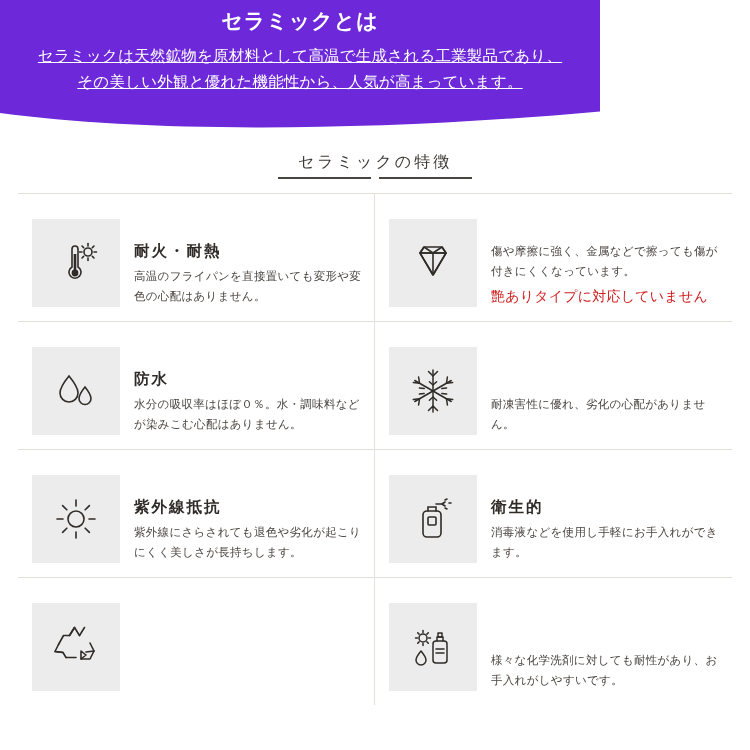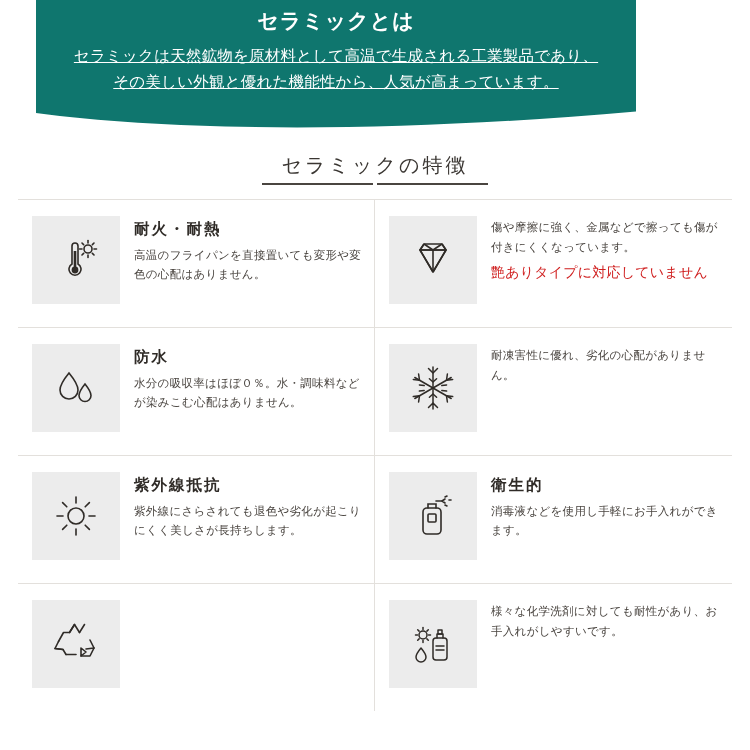--- a/index.html
+++ b/index.html
@@ -19,23 +19,22 @@
     width: 750px;
     height: 750px;
     overflow: hidden;
   }
 
   
   .hero {
     position: relative;
     width: 600px;
     height: 130px;
-    background: #0f766e;
+    background: #6d28d9;
     overflow: hidden;
-    margin-left: 36px;
   }
   .hero-curve {
     position: absolute;
     left: 0;
     bottom: -1px;
     width: 750px;
     height: 40px;
     display: block;
   }
   .hero-inner {
@@ -63,21 +62,21 @@
 
   
   .section-title-wrap {
     text-align: center;
     margin-top: 22px;
     margin-bottom: 14px;
   }
   .section-title {
     display: inline-block;
     position: relative;
-    font-size: 20px;
+    font-size: 16px;
     letter-spacing: 3px;
     color: #3a3632;
     padding: 0 6px 6px 6px;
   }
   .section-title::before,
   .section-title::after {
     content: "";
     position: absolute;
     bottom: 0;
     width: 56%;
@@ -90,21 +89,21 @@
   
   .grid {
     display: grid;
     grid-template-columns: 1fr 1fr;
     width: 750px;
     box-sizing: border-box;
     padding: 0 18px;
   }
   .cell {
     display: flex;
-    align-items: flex-start;
+    align-items: flex-end;
     box-sizing: border-box;
     padding: 16px 10px 14px 14px;
     border-top: 1px solid #e3e0dc;
     min-height: 128px;
   }
   .cell.col-left { border-right: 1px solid #e3e0dc; }
   .cell.row-1 { border-top: 1px solid #e3e0dc; }
 
   .icon-box {
     width: 88px;

